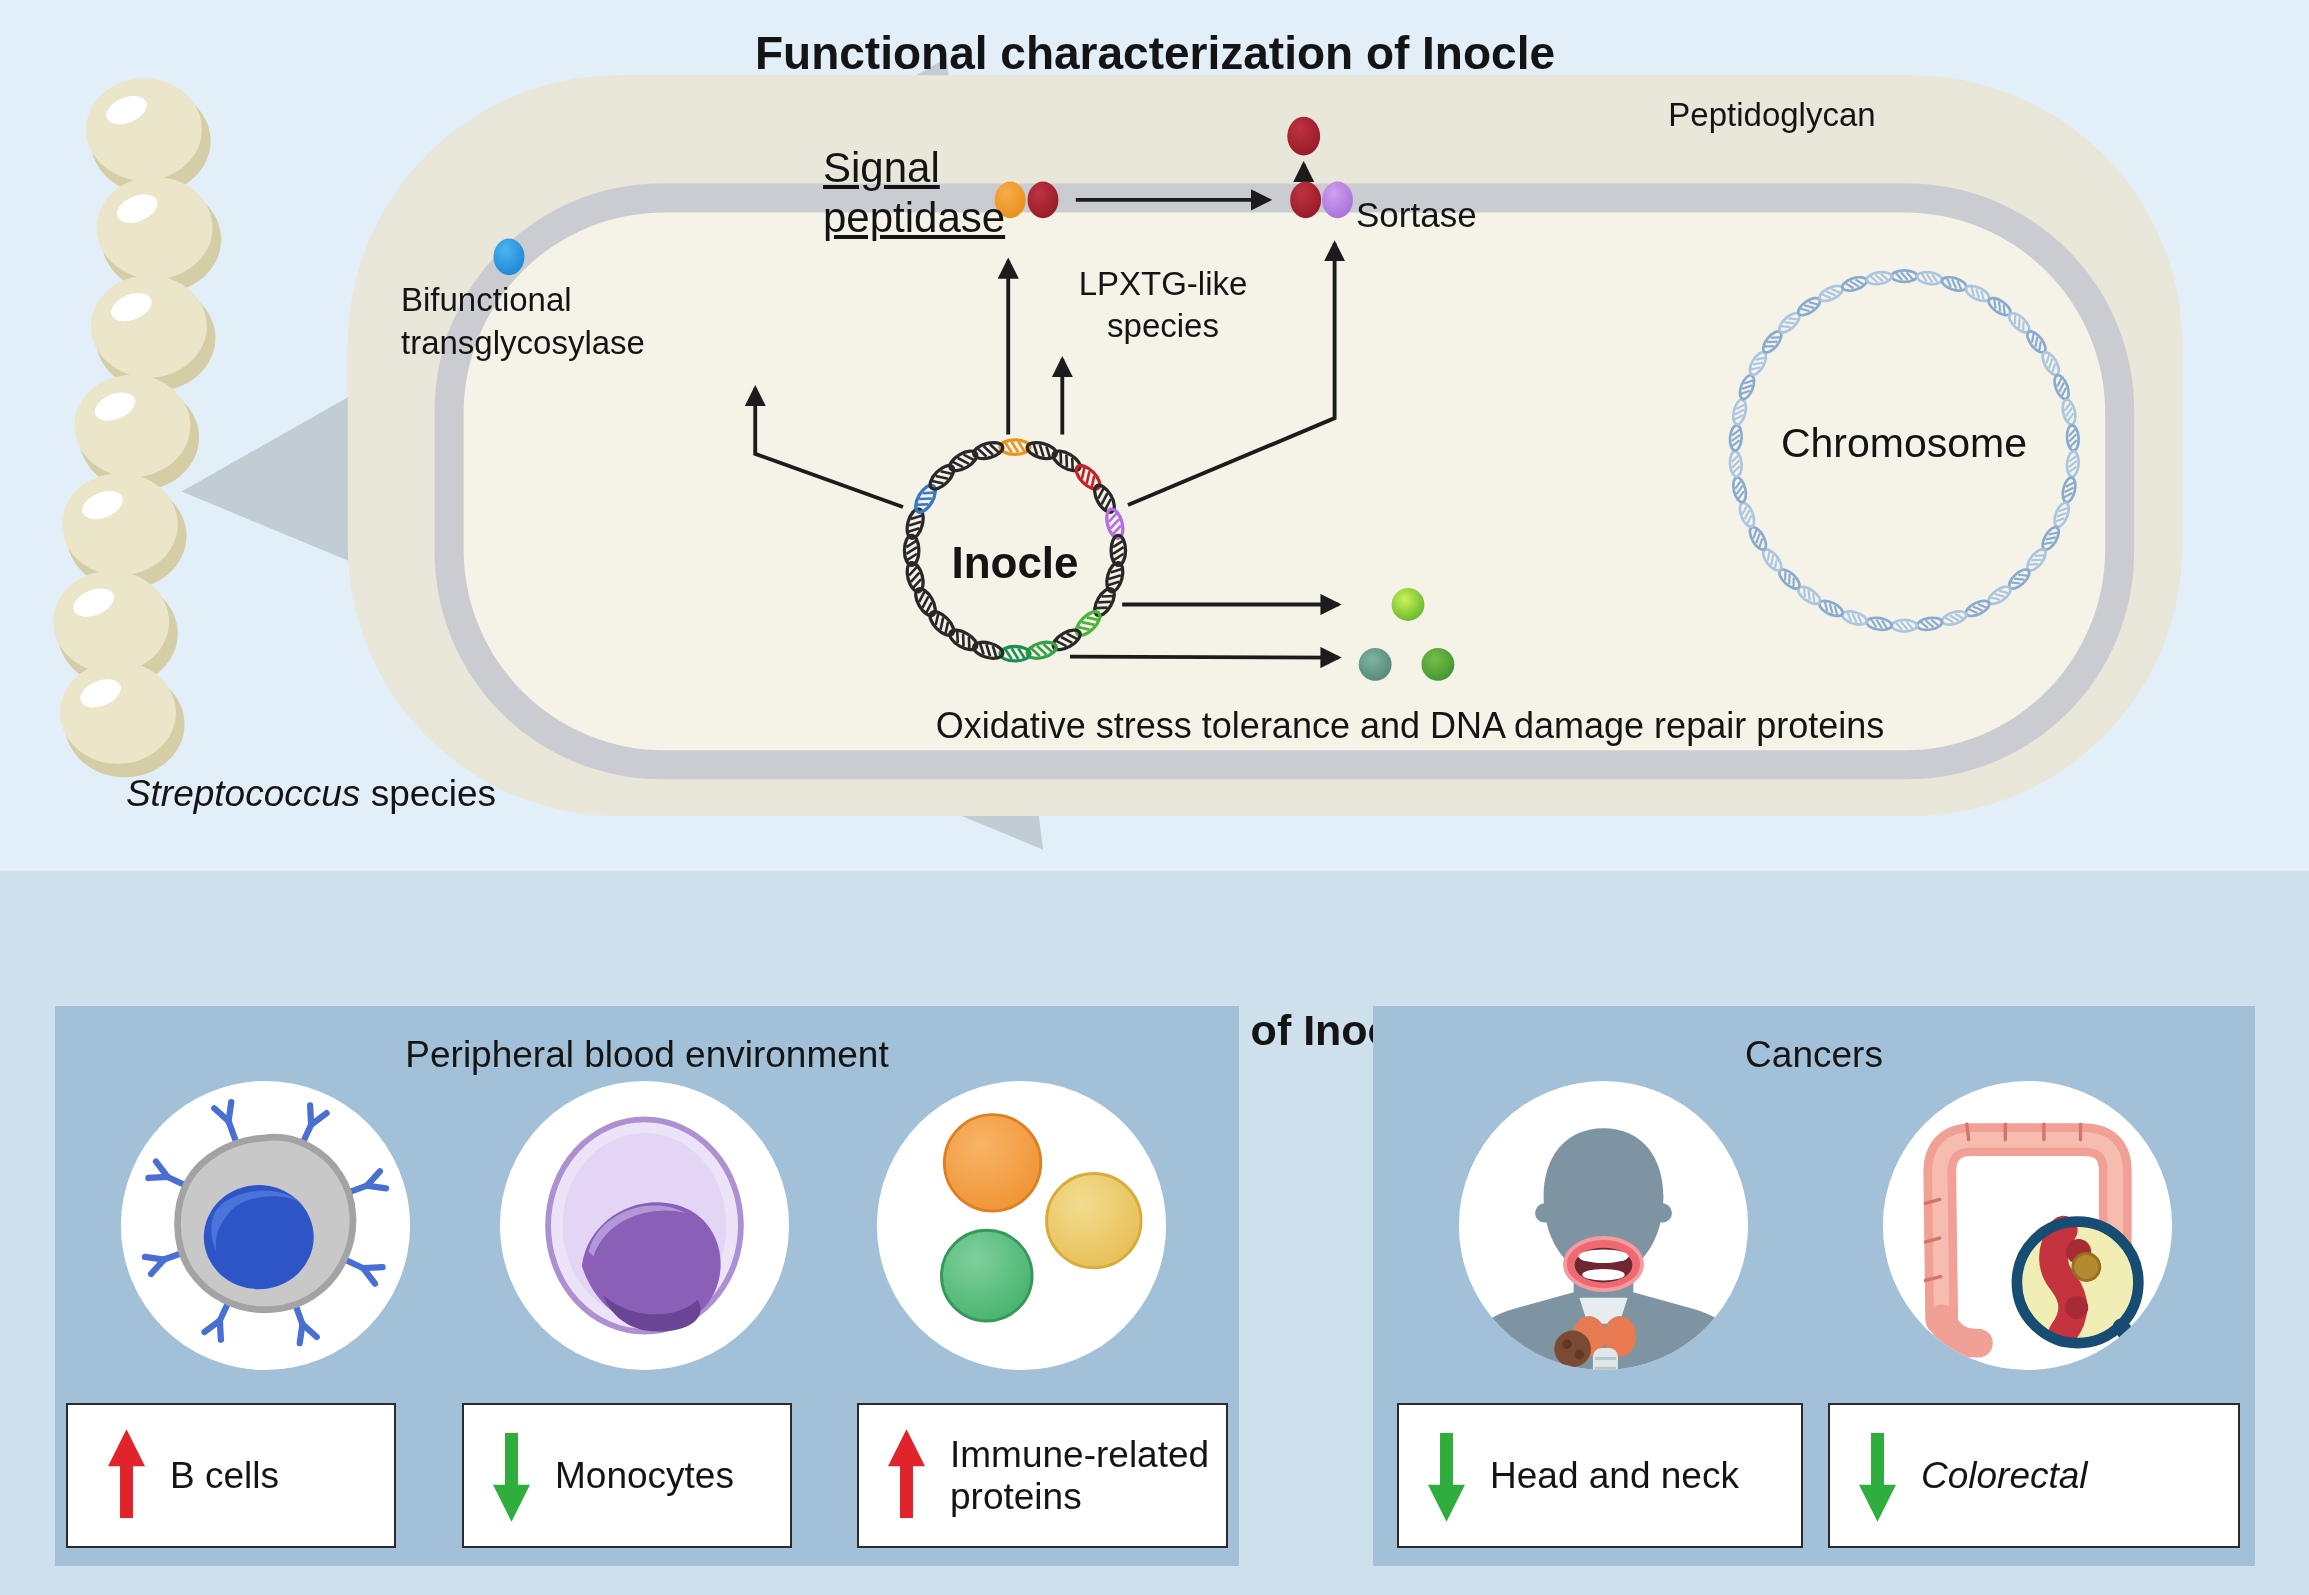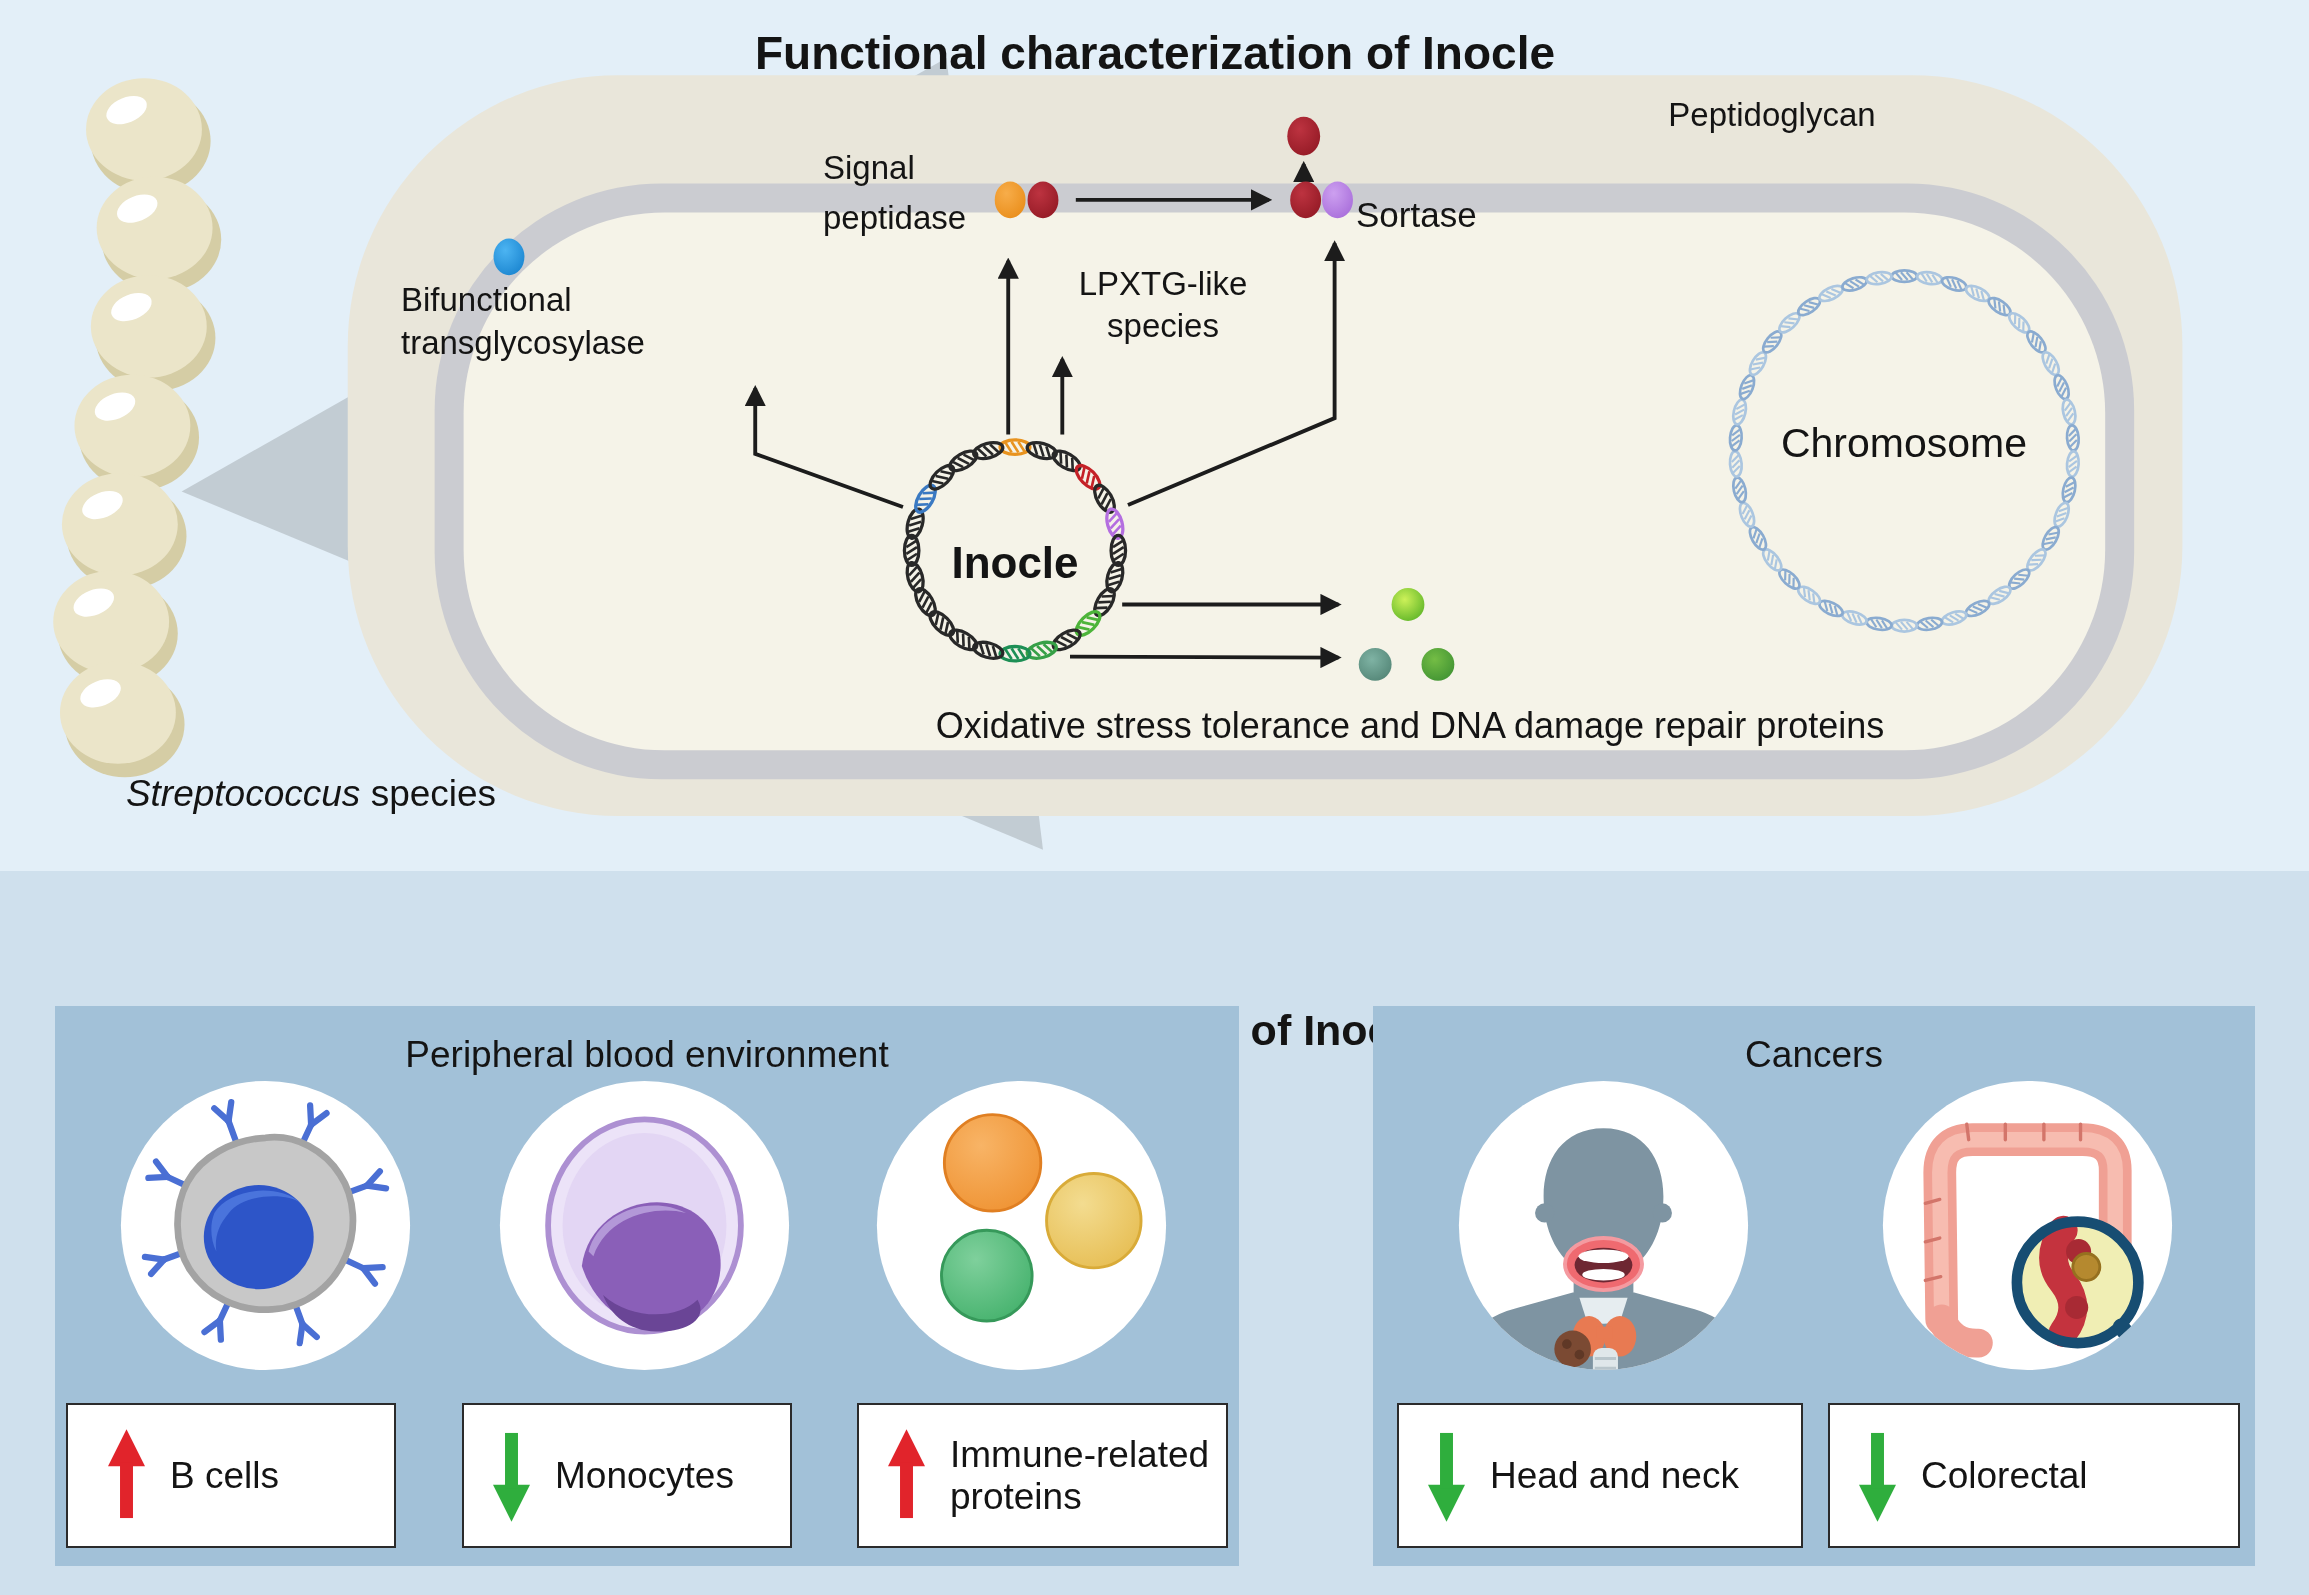--- a/index.html
+++ b/index.html
@@ -526,21 +526,21 @@
       <ellipse cx="1350" cy="141" rx="17" ry="20" fill="url(#gRed)"></ellipse>
       <ellipse cx="527" cy="266" rx="16" ry="19" fill="url(#gBlue)"></ellipse>
       <circle cx="1458" cy="626" r="17" fill="url(#gSigma)"></circle>
       <circle cx="1424" cy="688" r="17" fill="url(#gTeal)"></circle>
       <circle cx="1489" cy="688" r="17" fill="url(#gGreen)"></circle>
     </g>
   </svg>
 
   <div class="lbl ctr b" style="left:1155px;top:13.5px;font-size:46px;">Functional characterization of Inocle</div>
   <div class="lbl ctr" style="left:1772px;top:84px;font-size:33px;">Peptidoglycan</div>
-  <div class="lbl" style="left:823px;top:131px;font-size:33px;line-height:50px;">
+  <div class="lbl" style="left:823px;top:131px;font-size:42px;line-height:50px;text-decoration:underline;">
     <span style="display:block;">Signal</span>
     <span style="display:block;">peptidase</span>
   </div>
   <div class="lbl ctr" style="left:1163px;top:251px;font-size:33px;line-height:42px;">
     <span style="display:block;">LPXTG-like</span>
     <span style="display:block;">species</span>
   </div>
   <div class="lbl" style="left:1356px;top:183px;font-size:35px;">Sortase</div>
   <div class="lbl" style="left:401px;top:266px;font-size:33px;line-height:43px;">
     <span style="display:block;">Bifunctional</span>
@@ -715,21 +715,21 @@
   </div>
 
   <div class="abox" style="left:1397px;width:406px;">
     <svg class="dirarrow" width="37" height="97" viewBox="0 0 40 100">
       <polygon class="down-fill" points="20,100 0,60 40,60"></polygon>
         <rect class="down-fill" x="13" y="4" width="14" height="60"></rect>
     </svg>
     <span class="txt">Head and neck</span>
   </div>
 
-  <div class="abox" style="left:1828px;width:412px;">
+  <div class="abox" style="left:1828px;width:412px;font-style:italic;">
     <svg class="dirarrow" width="37" height="97" viewBox="0 0 40 100">
       <polygon class="down-fill" points="20,100 0,60 40,60"></polygon>
         <rect class="down-fill" x="13" y="4" width="14" height="60"></rect>
     </svg>
     <span class="txt">Colorectal</span>
   </div>
 
 </div>
 
 

